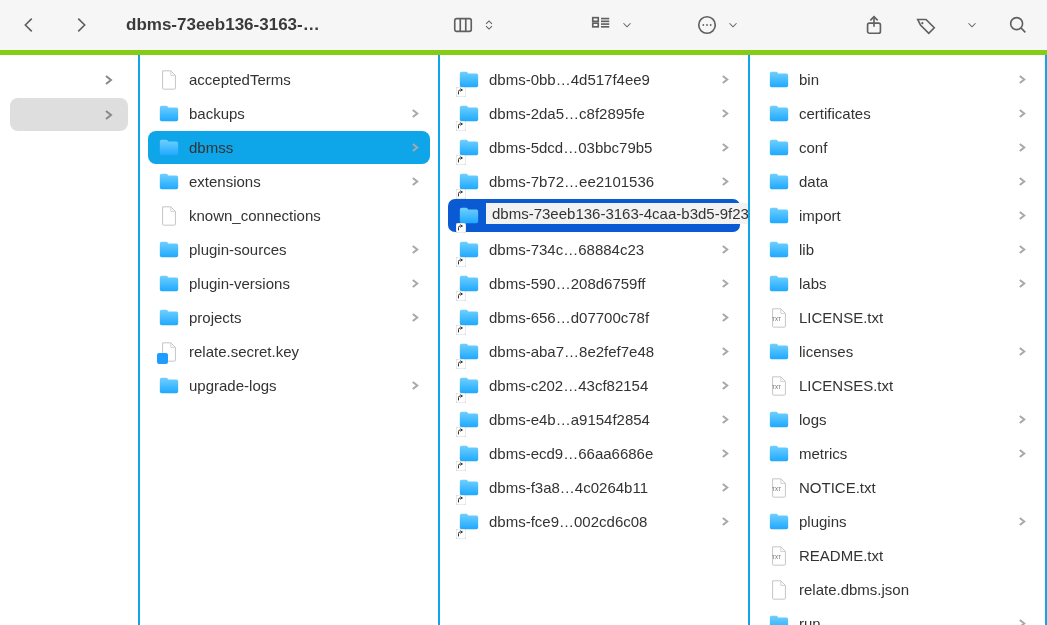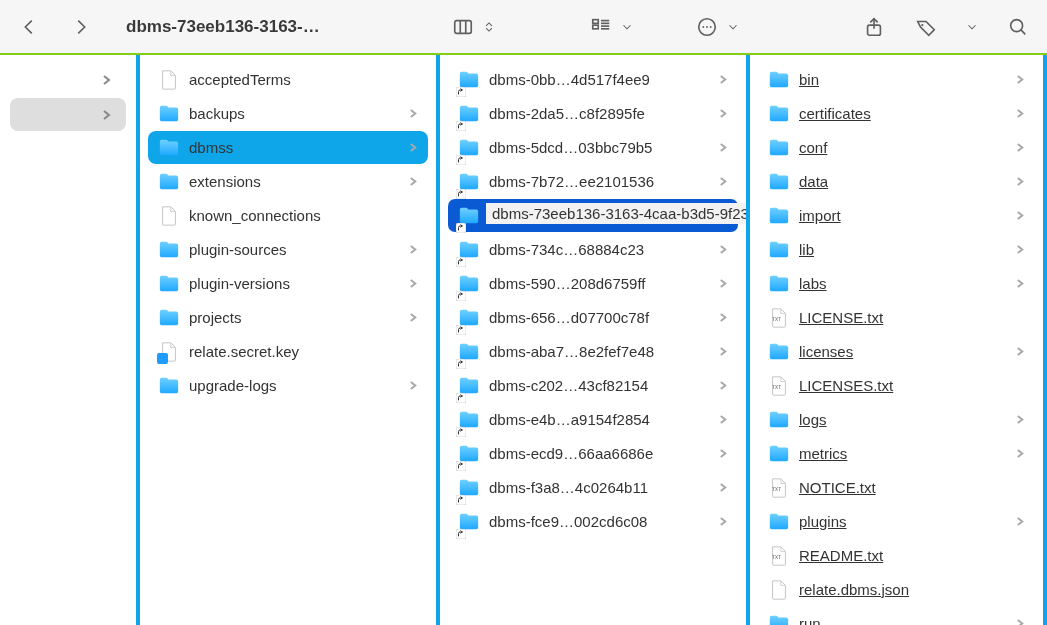--- a/index.html
+++ b/index.html
@@ -12,21 +12,21 @@
     background: #fff;
     overflow: hidden;
   }
 
   
   .toolbar {
     display: flex;
     align-items: center;
     height: 55px;
     background: #f6f6f6;
-    border-bottom: 2px solid #84cc16;
+    border-bottom: 5px solid #84cc16;
     padding: 0 12px;
     gap: 18px;
   }
   .tb-btn {
     display: inline-flex;
     align-items: center;
     justify-content: center;
     width: 34px;
     height: 34px;
     color: #606060;
@@ -45,28 +45,28 @@
   }
   .spacer-flex { flex: 1; }
   .pair { display: inline-flex; align-items: center; }
 
   
   .columns {
     display: flex;
     height: calc(100% - 55px);
   }
   .col {
-    border-right: 4px solid #0ea5e9;
+    border-right: 2px solid #0ea5e9;
     overflow-y: auto;
     padding-top: 8px;
   }
   .col0 { width: 140px; }
   .col1 { width: 300px; }
   .col2 { width: 310px; }
-  .col3 { flex: 1; text-decoration: underline; }
+  .col3 { flex: 1; }
 
   
   .side-row {
     display: flex;
     align-items: center;
     justify-content: flex-end;
     height: 33px;
     padding-right: 14px;
     border-radius: 8px;
     margin: 0 10px 2px 10px;

